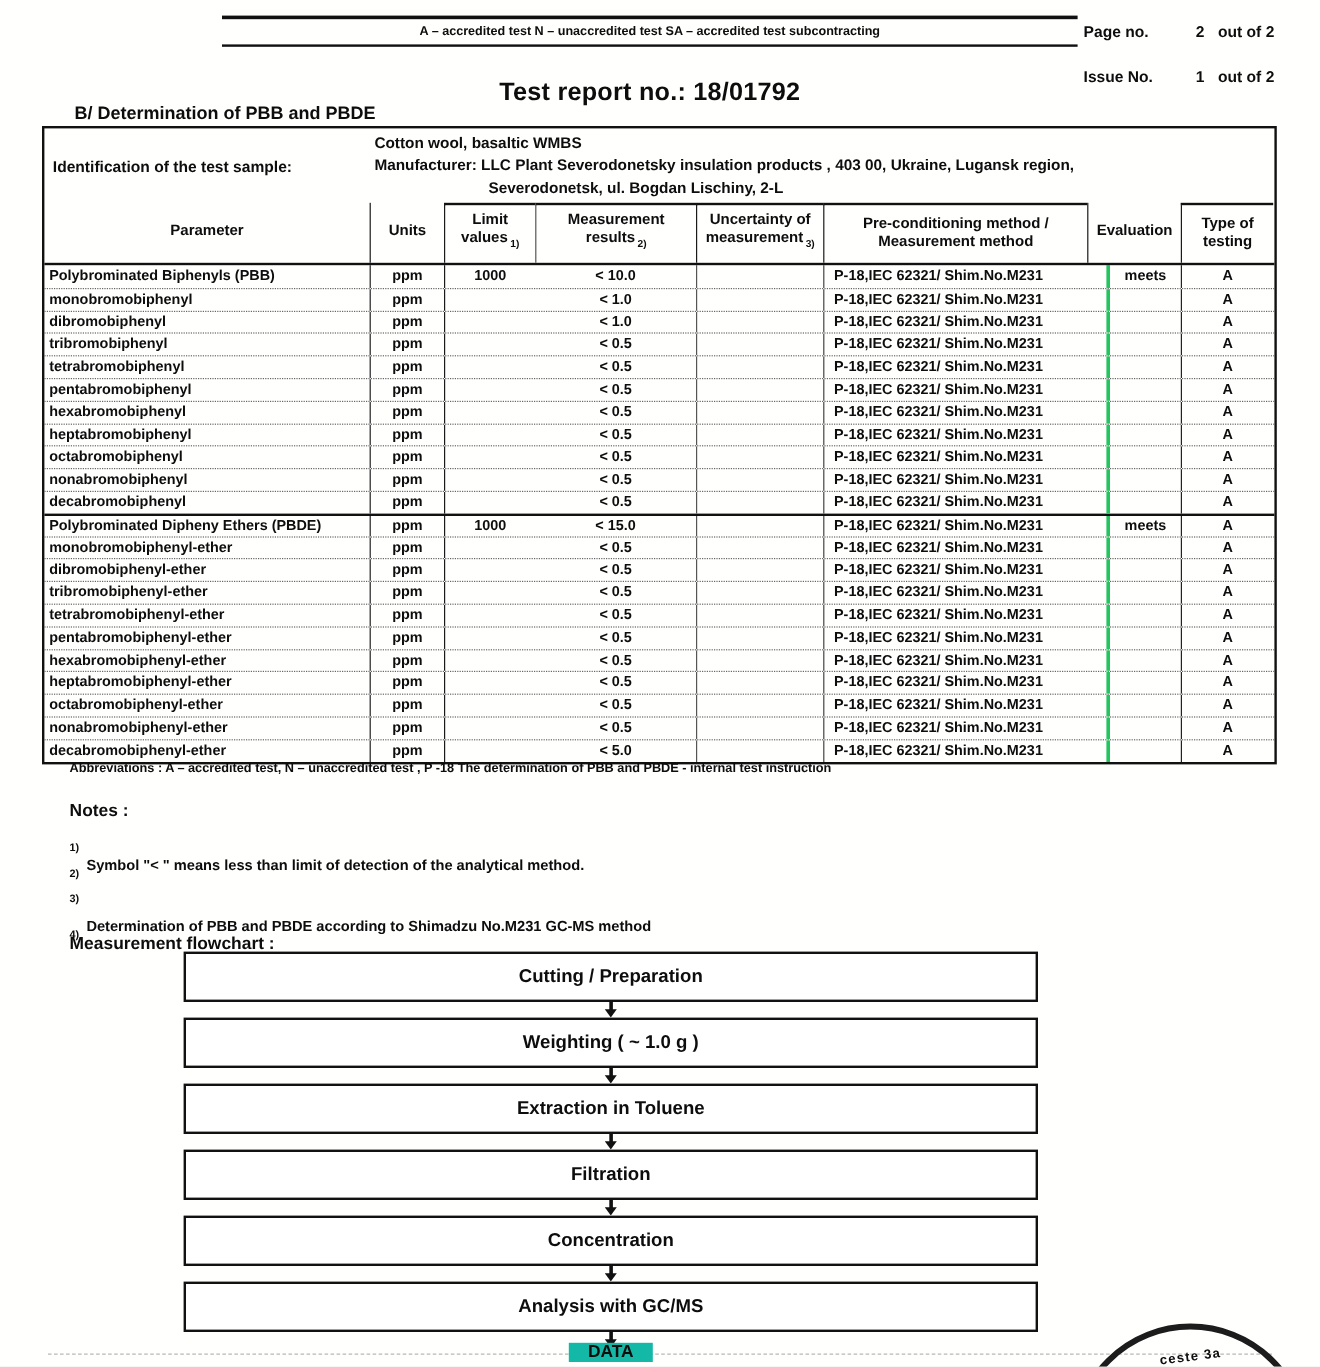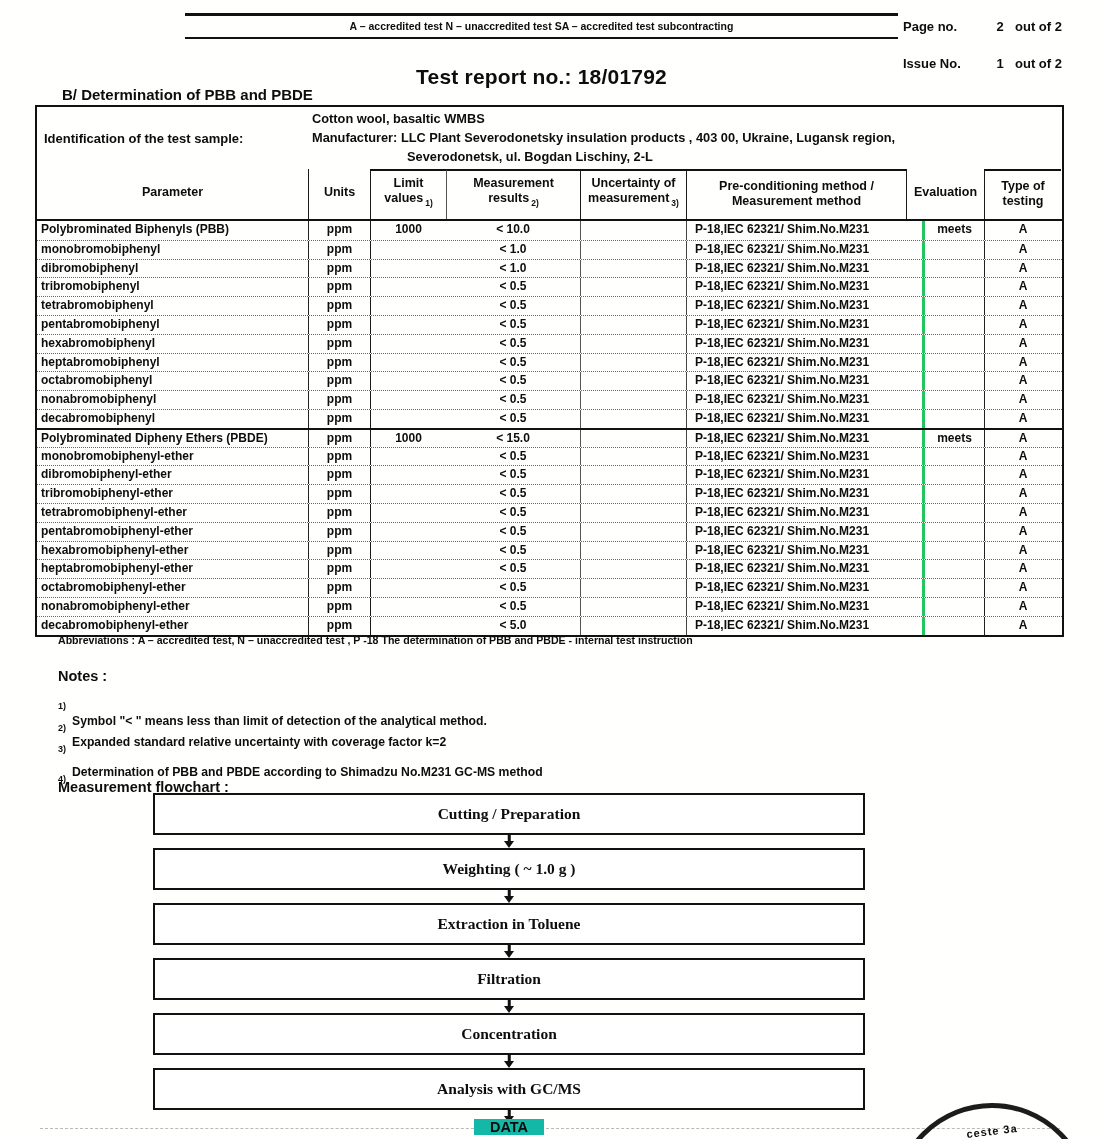--- a/index.html
+++ b/index.html
@@ -57,21 +57,21 @@
   .lod{position:absolute;left:58px;top:649px;font-size:12.6px;}
   .lod sub{font-size:9px;}
   .notes-title{position:absolute;left:58px;top:668px;font-size:14.5px;}
   .notes{position:absolute;left:58px;top:689px;width:1010px;font-size:12.2px;}
   .note{display:flex;align-items:flex-start;line-height:21.5px;}
   .note .nmark{font-size:9px;position:relative;top:7px;width:14px;flex:0 0 14px;}
   .note.spaced{margin-top:8px;}
   .flow-title{position:absolute;left:58px;top:779px;font-size:14.5px;}
   
   .flow{position:absolute;left:153px;top:793px;width:712px;}
-  .fbox{height:42px;border:2px solid #111;box-sizing:border-box;display:flex;align-items:center;justify-content:center;font-size:15.5px;background:#fff;position:relative;z-index:2;font-family:Liberation Serif, serif;}
+  .fbox{height:42px;border:2px solid #111;box-sizing:border-box;display:flex;align-items:center;justify-content:center;font-size:15.5px;background:#fff;position:relative;z-index:2;}
   .fgap{height:13px;position:relative;}
   .fgap .shaft{position:absolute;left:50%;top:-1px;width:2.5px;height:8px;background:#111;transform:translateX(-50%);}
   .fgap .head{position:absolute;left:50%;top:6px;transform:translateX(-50%);width:0;height:0;border-left:5px solid transparent;border-right:5px solid transparent;border-top:7px solid #111;}
   .data-line{position:absolute;left:40px;top:1128px;width:1020px;border-top:1px dashed #b8b8b8;z-index:0;}
   .data-label{position:absolute;left:153px;top:1119px;width:712px;text-align:center;z-index:1;font-size:14.5px;}
   .data-label span{background:#14b8a6;padding:0 16px;}
   .fgap.last{position:absolute;left:153px;top:1110px;width:712px;height:12px;z-index:1;}
   
   .stamp{position:absolute;left:893px;top:1103px;width:198px;height:198px;border-radius:50%;border:5px solid #1c1c1c;box-sizing:border-box;z-index:3;background:transparent;}
   .stamp .stxt{position:absolute;left:0;top:17px;width:100%;text-align:center;font-size:11px;transform:rotate(-7deg);letter-spacing:1px;}
@@ -367,21 +367,20 @@
   <div class="notes" id="notes-list">
       <div class="note">
         <span class="nmark">1)</span>
       </div>
       <div class="note">
         <span class="nmark">2)</span>
         <span>Symbol "&lt; " means less than limit of detection of the analytical method.</span>
       </div>
       <div class="note">
         <span class="nmark">3)</span>
-        <span>Expanded standard relative uncertainty with coverage factor k=2</span>
       </div>
       <div class="note spaced">
         <span class="nmark">4)</span>
         <span>Determination of PBB and PBDE according to Shimadzu No.M231 GC-MS method</span>
       </div>
     </div>
   <div class="flow-title">Measurement flowchart :</div>
 
   <div class="flow" id="flowchart">
       <div class="fbox">Cutting / Preparation</div>

